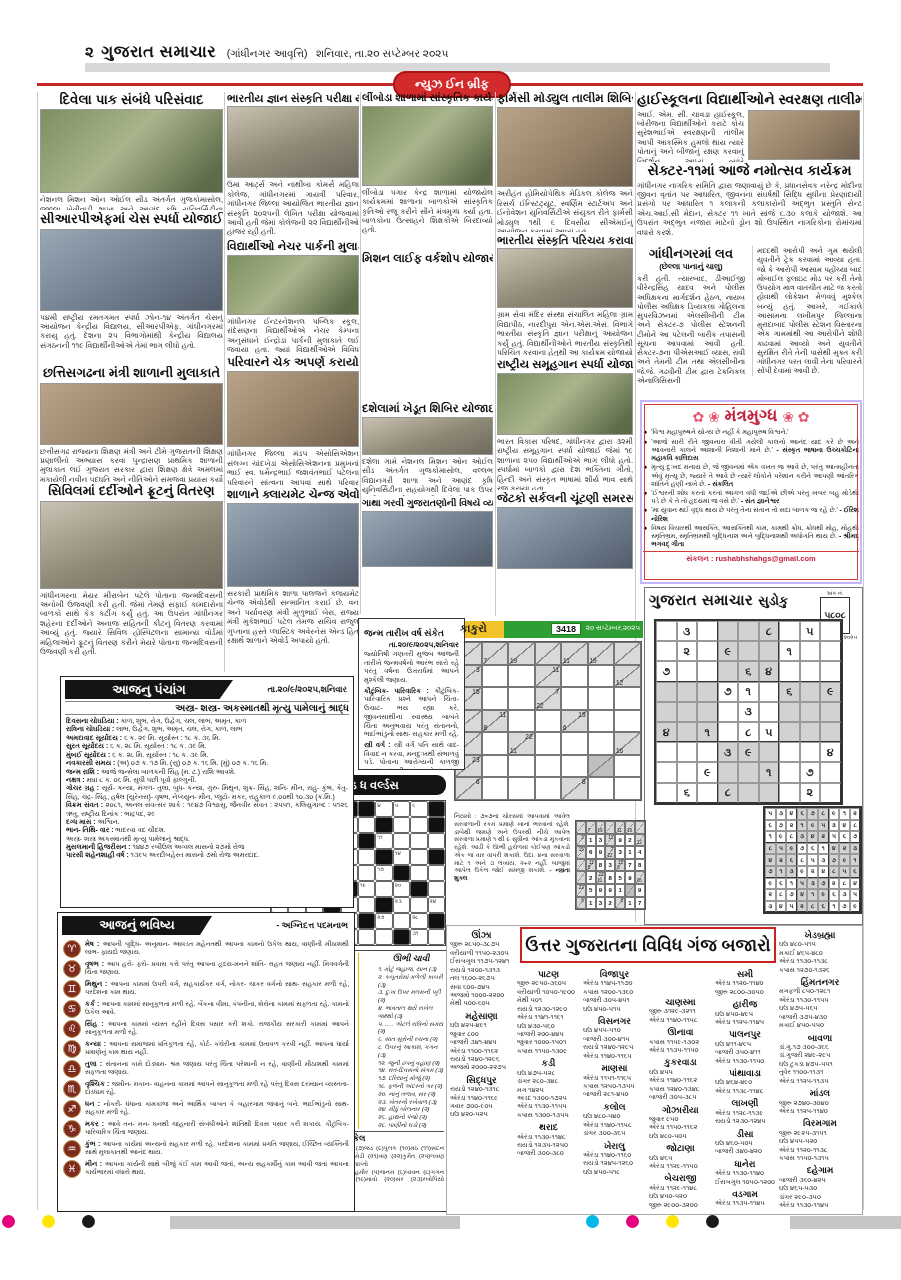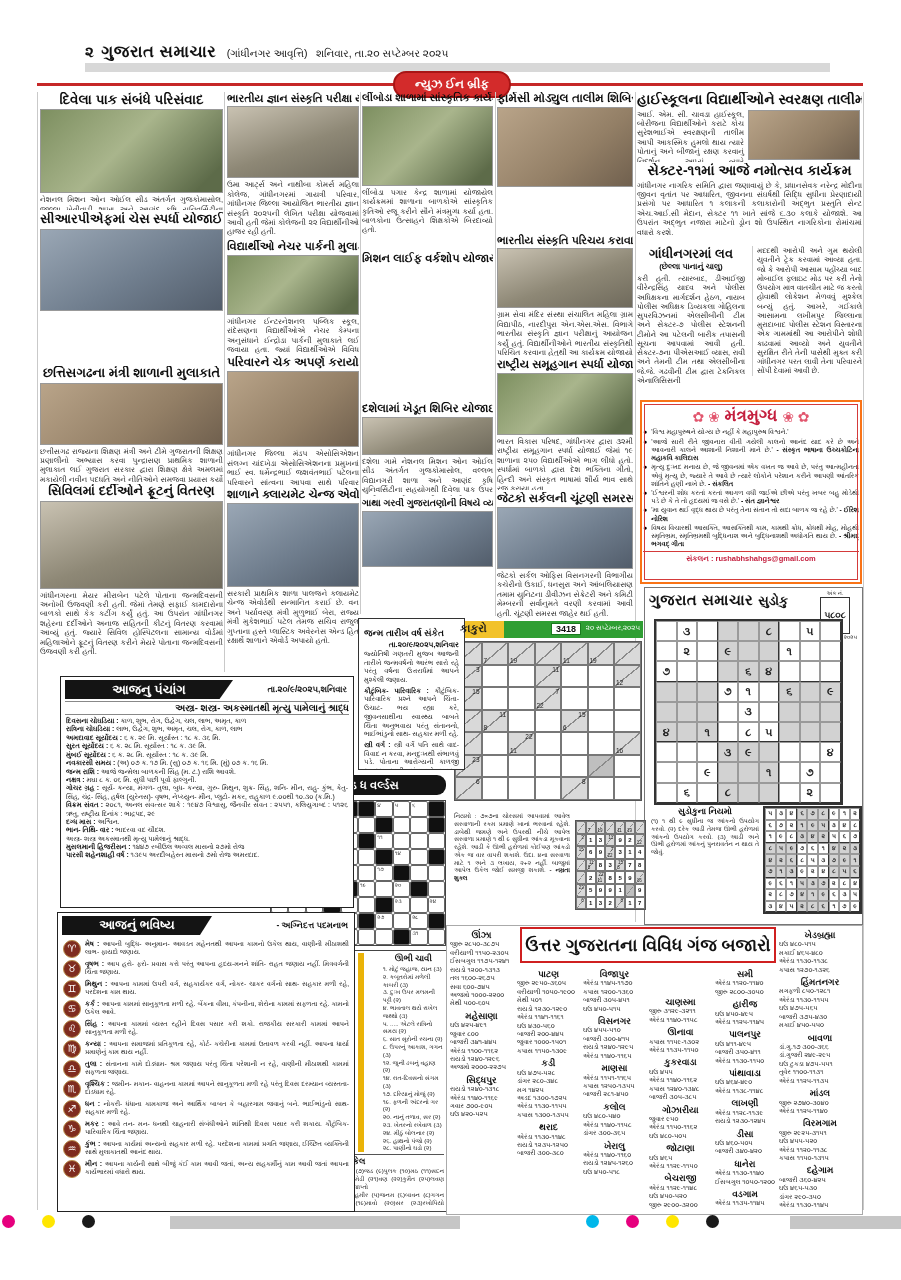--- a/index.html
+++ b/index.html
@@ -20,21 +20,21 @@
   .art{position:absolute;overflow:hidden;}
   .hl{font-weight:bold;text-align:center;white-space:nowrap;overflow:hidden;line-height:1.12;margin-bottom:2px;color:#0d0d0d;}
   .body{font-size:7.6px;line-height:1.24;text-align:justify;color:#222;}
   .ph{width:100%;border:1px solid #999;box-sizing:border-box;margin-bottom:2px;}
   .row{display:flex;gap:4px;}
   
   .love-title{font-weight:bold;font-size:13px;text-align:center;}
   .love-sub{font-weight:bold;font-size:8px;text-align:center;margin-bottom:2px;}
   .lovecol{font-size:7.4px;line-height:1.25;text-align:justify;}
   
-  .mantra{border:2px solid #f97316;outline:1px solid #d43a3a;outline-offset:-5px;background:#fff;box-sizing:border-box;padding:4px 1px 2px;}
+  .mantra{border:2px solid #c4b5fd;outline:1px solid #d43a3a;outline-offset:-5px;background:#fff;box-sizing:border-box;padding:4px 1px 2px;}
   .m-title{text-align:center;font-weight:900;font-size:17px;color:#c41f3e;margin-bottom:2px;}
   .m-lotus{color:#e2566e;font-size:14px;vertical-align:middle;}
   .m-item{display:flex;gap:4px;font-size:6.7px;line-height:1.23;text-align:justify;margin-bottom:1px;}
   .m-b{color:#000;font-size:7px;}
   .m-author{font-weight:bold;}
   .m-footer{border-top:1px solid #d43a3a;margin-top:2px;padding-top:2px;text-align:center;font-size:7.5px;font-weight:bold;color:#c41f3e;}
   
   .sudsec{border:1px solid #777;box-sizing:border-box;background:#fff;}
   .sud-brand{font-weight:900;font-size:15px;letter-spacing:.4px;}
   .sud-word{font-weight:900;font-size:13px;margin-left:5px;}
@@ -134,20 +134,21 @@
 
   <div id="articles">
       <div class="art" style="left: 40px; top: 92px; width: 183px; height: 118px;">
         <div class="hl" style="font-size: 13.5px;">દિવેલા પાક સંબંધે પરિસંવાદ</div>
         <div class="ph" style="height: 84px; background: linear-gradient(135deg, rgb(125, 143, 96), rgb(169, 181, 140) 45%, rgb(93, 107, 73) 90%);"></div>
         <div class="body">નેશનલ મિશન ઓન ઓઈલ સીડ અંતર્ગત ગુજકોમાસોલ, જીલ્લા ખેતીવાડી શાખા અને આણંદ કૃષિ યુનિવર્સિટીના સહયોગથી દિવેલા પાક ઉપર તાલીમ તથા પાક પરિસંવાદ ડભોડાની સીમમાં નાગરવાડ મંદિર ખાતે યોજાયો હતો.</div>
       </div>
       <div class="art" style="left: 40px; top: 212px; width: 183px; height: 152px;">
         <div class="hl" style="font-size: 13px;">સીઆરપીએફમાં ચેસ સ્પર્ધા યોજાઈ</div>
         <div class="ph" style="height: 82px; background: linear-gradient(150deg, rgb(154, 167, 181), rgb(112, 126, 142) 55%, rgb(82, 93, 107));"></div>
+        <div class="body">૫૪મી રાષ્ટ્રીય રમતગમત સ્પર્ધા ઝોન-૧૪ અંતર્ગત ચેસનું આયોજન કેન્દ્રીય વિદ્યાલય, સીઆરપીએફ, ગાંધીનગરમાં કરાયુ હતું. દેશના ૨૫ વિભાગોમાંથી કેન્દ્રીય વિદ્યાલય સંગઠનની ૧૧૯ વિદ્યાર્થીનીઓએ તેમાં ભાગ લીધો હતો.</div>
       </div>
       <div class="art" style="left: 40px; top: 366px; width: 183px; height: 116px;">
         <div class="hl" style="font-size: 13px;">છત્તિસગઢના મંત્રી શાળાની મુલાકાતે</div>
         <div class="ph" style="height: 62px; background: linear-gradient(140deg, rgb(185, 164, 137), rgb(147, 127, 102) 60%, rgb(112, 96, 78));"></div>
         <div class="body">છત્તીસગઢ રાજ્યના શિક્ષણ મંત્રી અને ટીમે ગુજરાતની શિક્ષણ પ્રણાલીનો અભ્યાસ કરવા પુન્દ્રાસણ પ્રાથમિક શાળાની મુલાકાત લઈ ગુજરાત સરકાર દ્વારા શિક્ષણ ક્ષેત્રે અમલમાં મુકાયેલી નવીન પદ્ધતિ અને નીતિઓને સમજવા પ્રયાસ કર્યો હતો.</div>
       </div>
       <div class="art" style="left: 40px; top: 484px; width: 183px; height: 190px;">
         <div class="hl" style="font-size: 13px;">સિવિલમાં દર્દીઓને ફ્રૂટનું વિતરણ</div>
         <div class="ph" style="height: 88px; background: linear-gradient(160deg, rgb(201, 194, 178), rgb(142, 136, 118) 55%, rgb(111, 106, 92));"></div>
         <div class="body">ગાંધીનગરના મેયર મીરાબેન પટેલે પોતાના જન્મદિવસની અનોખી ઉજવણી કરી હતી. જેમાં તેમણે સફાઈ કામદારોના બાળકો સાથે કેક કટીંગ કર્યું હતું. આ ઉપરાંત ગાંધીનગર શહેરના દર્દીઓને અનાજ સહિતની કીટનું વિતરણ કરવામાં આવ્યું હતું. જ્યારે સિવિલ હોસ્પિટલના સામાન્ય વોર્ડમાં મહિલાઓને ફ્રૂટનું વિતરણ કરીને મેયરે પોતાના જન્મદિવસની ઉજવણી કરી હતી.</div>
@@ -185,35 +186,35 @@
         <div class="ph" style="height: 38px; background: linear-gradient(160deg, rgb(201, 194, 178), rgb(142, 136, 118) 55%, rgb(111, 106, 92));"></div>
         <div class="body">દશેલા ગામે નેશનલ મિશન ઓન ઓઈલ સીડ અંતર્ગત ગુજકોમાસોલ, વલ્લભ વિદ્યાનગરી શાળા અને આણંદ કૃષિ યુનિવર્સિટીના સહયોગથી દિવેલા પાક ઉપર તાલીમ કાર્યક્રમ કૃષિ ગોષ્ઠીમાં ૧૨૫ પ્રગતિશીલ ખેડૂતો જોડાયા હતા.</div>
       </div>
       <div class="art" style="left: 362px; top: 498px; width: 131px; height: 116px;">
         <div class="hl" style="font-size: 9.5px;">ગાથા ગરવી ગુજરાતણોની વિષયે વ્યાખ્યાન</div>
         <div class="ph" style="height: 56px; background: linear-gradient(150deg, rgb(154, 167, 181), rgb(112, 126, 142) 55%, rgb(82, 93, 107));"></div>
       </div>
       <div class="art" style="left: 497px; top: 92px; width: 136px; height: 140px;">
         <div class="hl" style="font-size: 12px;">ફાર્મસી મોડ્યુલ તાલીમ શિબિર</div>
         <div class="ph" style="height: 80px; background: linear-gradient(140deg, rgb(185, 164, 137), rgb(147, 127, 102) 60%, rgb(112, 96, 78));"></div>
+        <div class="body">અરીહંત હોમિયોપેથિક મેડિકલ કોલેજ અને રિસર્ચ ઈન્સ્ટિટ્યૂટ, સ્વર્ણિમ સ્ટાર્ટઅપ અને ઈનોવેશન યુનિવર્સિટીએ સંયુક્ત રીતે ફાર્મસી મોડ્યુલ ૧થી ૬ દિવસીય સીએમઈનું આયોજન કરવામાં આવ્યું હતું.</div>
       </div>
       <div class="art" style="left: 497px; top: 234px; width: 136px; height: 122px;">
         <div class="hl" style="font-size: 11px;">ભારતીય સંસ્કૃતિ પરિચય કરાવાયો</div>
         <div class="ph" style="height: 60px; background: linear-gradient(160deg, rgb(201, 194, 178), rgb(142, 136, 118) 55%, rgb(111, 106, 92));"></div>
         <div class="body">ગ્રામ સેવા મંદિર સંસ્થા સંચાલિત મહિલા ગ્રામ વિદ્યાપીઠ, નારદીપુરા એન.એસ.એસ. વિભાગે ભારતીય સંસ્કૃતિ જ્ઞાન પરીક્ષાનું આયોજન કર્યું હતું. વિદ્યાર્થીનીઓને ભારતીય સંસ્કૃતિથી પરિચિત કરવાના હેતુથી આ કાર્યક્રમ યોજાયો હતો.</div>
       </div>
       <div class="art" style="left: 497px; top: 358px; width: 136px; height: 132px;">
         <div class="hl" style="font-size: 11.5px;">રાષ્ટ્રીય સમૂહગાન સ્પર્ધા યોજાઈ</div>
         <div class="ph" style="height: 62px; background: linear-gradient(135deg, rgb(125, 143, 96), rgb(169, 181, 140) 45%, rgb(93, 107, 73) 90%);"></div>
         <div class="body">ભારત વિકાસ પરિષદ, ગાંધીનગર દ્વારા ૩૨મી રાષ્ટ્રીય સમૂહગાન સ્પર્ધા યોજાઈ જેમાં ૧૯ શાળાના ૨૫૦ વિદ્યાર્થીઓએ ભાગ લીધો હતો. સ્પર્ધામાં બાળકો દ્વારા દેશ ભક્તિના ગીતો, હિન્દી અને સંસ્કૃત ભાષામાં શૌર્ય ભાવ સાથે રજૂ કરાયા હતા.</div>
       </div>
       <div class="art" style="left: 497px; top: 492px; width: 136px; height: 126px;">
         <div class="hl" style="font-size: 11.5px;">જેટકો સર્કલની ચૂંટણી સમરસ થઈ</div>
         <div class="ph" style="height: 62px; background: linear-gradient(150deg, rgb(154, 167, 181), rgb(112, 126, 142) 55%, rgb(82, 93, 107));"></div>
-        <div class="body">જેટકો સર્કલ ઓફિસ વિસનગરની વિભાગીય કચેરીનો ઉકાઈ, ધનસુરા અને આંબલિયાસણ તમામ યુનિટના ડીવીઝન સેક્રેટરી અને કમિટી મેમ્બરની સર્વાનુમતે વરણી કરવામાં આવી હતી. ચૂંટણી સમરસ જાહેર થઈ હતી.</div>
       </div>
       <div class="art" style="left: 637px; top: 92px; width: 225px; height: 70px;">
         <div class="hl" style="font-size: 14px;">હાઈસ્કૂલના વિદ્યાર્થીઓને સ્વરક્ષણ તાલીમ</div>
         <div class="row">
           <div class="body" style="width: 107px;">આઈ. એમ. સી. ચાવડા હાઈસ્કૂલ, બોરીજના વિદ્યાર્થીઓને કરાટે કોચ સુરેશભાઈએ સ્વરક્ષણની તાલીમ આપી આકસ્મિક હુમલો થાય ત્યારે પોતાનું અને બીજાનું રક્ષણ કરવાનું નિદર્શન આપ્યું ત્યારે વિદ્યાર્થીનીઓએ પણ સુરક્ષાના પાઠ ભણ્યા હતા.</div>
           <div class="ph" style="width: 112px; height: 50px; background: linear-gradient(140deg, rgb(185, 164, 137), rgb(147, 127, 102) 60%, rgb(112, 96, 78)); flex: 0 0 112px;"></div>
         </div>
       </div>
       <div class="art" style="left: 637px; top: 163px; width: 225px; height: 82px;">
         <div class="hl" style="font-size: 14px;">સેક્ટર-૧૧માં આજે નમોત્સવ કાર્યક્રમ</div>
@@ -354,24 +355,20 @@
         <div class="sudcell" style="font-size: 11px; border-bottom-width: 1.6px; border-bottom-color: rgb(51, 51, 51);"></div>
         <div class="sudcell" style="font-size: 11px; border-bottom-width: 1.6px; border-bottom-color: rgb(51, 51, 51);">૬</div>
         <div class="sudcell" style="font-size: 11px; border-right-width: 1.6px; border-right-color: rgb(51, 51, 51); border-bottom-width: 1.6px; border-bottom-color: rgb(51, 51, 51);"></div>
         <div class="sudcell shade" style="font-size: 11px; border-bottom-width: 1.6px; border-bottom-color: rgb(51, 51, 51);">૮</div>
         <div class="sudcell shade" style="font-size: 11px; border-bottom-width: 1.6px; border-bottom-color: rgb(51, 51, 51);"></div>
         <div class="sudcell shade" style="font-size: 11px; border-right-width: 1.6px; border-right-color: rgb(51, 51, 51); border-bottom-width: 1.6px; border-bottom-color: rgb(51, 51, 51);"></div>
         <div class="sudcell" style="font-size: 11px; border-bottom-width: 1.6px; border-bottom-color: rgb(51, 51, 51);"></div>
         <div class="sudcell" style="font-size: 11px; border-bottom-width: 1.6px; border-bottom-color: rgb(51, 51, 51);">૨</div>
         <div class="sudcell" style="font-size: 11px; border-right-width: 1.6px; border-right-color: rgb(51, 51, 51); border-bottom-width: 1.6px; border-bottom-color: rgb(51, 51, 51);"></div>
       </div>
-    <div class="abs" style="left:6px;top:218px;width:108px;">
-      <div class="rules-t">સુડોકુના નિયમો</div>
-      <div class="rules">(૧) ૧ થી ૯ સુધીના જ આંકનો ઉપયોગ કરવો. (૨) દરેક આડી તેમજ ઊભી હરોળમાં આંકનો ઉપયોગ કરવો. (૩) આડી અને ઊભી હરોળમાં આંકનું પુનરાવર્તન ન થાય તે જોવું.</div>
-    </div>
     <div id="sud-sol" class="sudgrid" style="left:118px;top:218px;grid-template-columns:repeat(9,10.6px);grid-auto-rows:11.6px;">
         <div class="sudcell" style="font-size: 6px;">૫</div>
         <div class="sudcell" style="font-size: 6px;">૩</div>
         <div class="sudcell" style="font-size: 6px; border-right-width: 1.6px; border-right-color: rgb(51, 51, 51);">૪</div>
         <div class="sudcell shade" style="font-size: 6px;">૬</div>
         <div class="sudcell shade" style="font-size: 6px;">૭</div>
         <div class="sudcell shade" style="font-size: 6px; border-right-width: 1.6px; border-right-color: rgb(51, 51, 51);">૮</div>
         <div class="sudcell" style="font-size: 6px;">૯</div>
         <div class="sudcell" style="font-size: 6px;">૧</div>
         <div class="sudcell" style="font-size: 6px; border-right-width: 1.6px; border-right-color: rgb(51, 51, 51);">૨</div>
@@ -873,21 +870,21 @@
             <div class="clue">૧૮. ઉપરનો મજલો, મેડી (૩)</div>
             <div class="clue">૨૧. ઘાણ, ........., ઘટ, ચોકડી (૨)</div>
             <div class="clue">૨૨. ઉત્તમ જાતનો અરબી ઘોડો (૩)</div>
             <div class="clue">૨૫. મીઠું, નિમક (૩)</div>
             <div class="clue">૨૭. રાજાની પટરાણી (૨)</div>
             <div class="clue">૨૯. સમયની આગાહી કરનાર (૩)</div>
             <div class="clue">૩૦. આગ્રહ રાખવાની ટેવ (૨)</div>
             <div class="clue">૩૧. ચોકી પહેરો (૩)</div>
           </div>
       </div>
-      <div style="width:50%;border-left:6px solid #eab308;padding-left:19px;box-sizing:border-box;">
+      <div style="width:50%;border-left:1px solid #eab308;padding-left:19px;box-sizing:border-box;font-style:italic;">
         <div class="clue-h">ઊભી ચાવી</div>
         <div id="down-list">
             <div class="clue">૧. મોટું જહાજ, યાન (૩)</div>
             <div class="clue">૨. કબૂતરોમાં મળેલી કાબરી (૩)</div>
             <div class="clue">૩. દુઃખ ઉપર મલમની પટ્ટી (૨)</div>
             <div class="clue">૪. ભાવતાલ થયે રાખેલ જથ્થો (૩)</div>
             <div class="clue">૫. ..... એટલે રાત્રિનો સમય (૨)</div>
             <div class="clue">૬. સાત સૂરોની રચના (૨)</div>
             <div class="clue">૮. ઉપરનું આકાશ, ગગન (૩)</div>
             <div class="clue">૧૨. જુની ઢબનું વહાણ (૨)</div>

